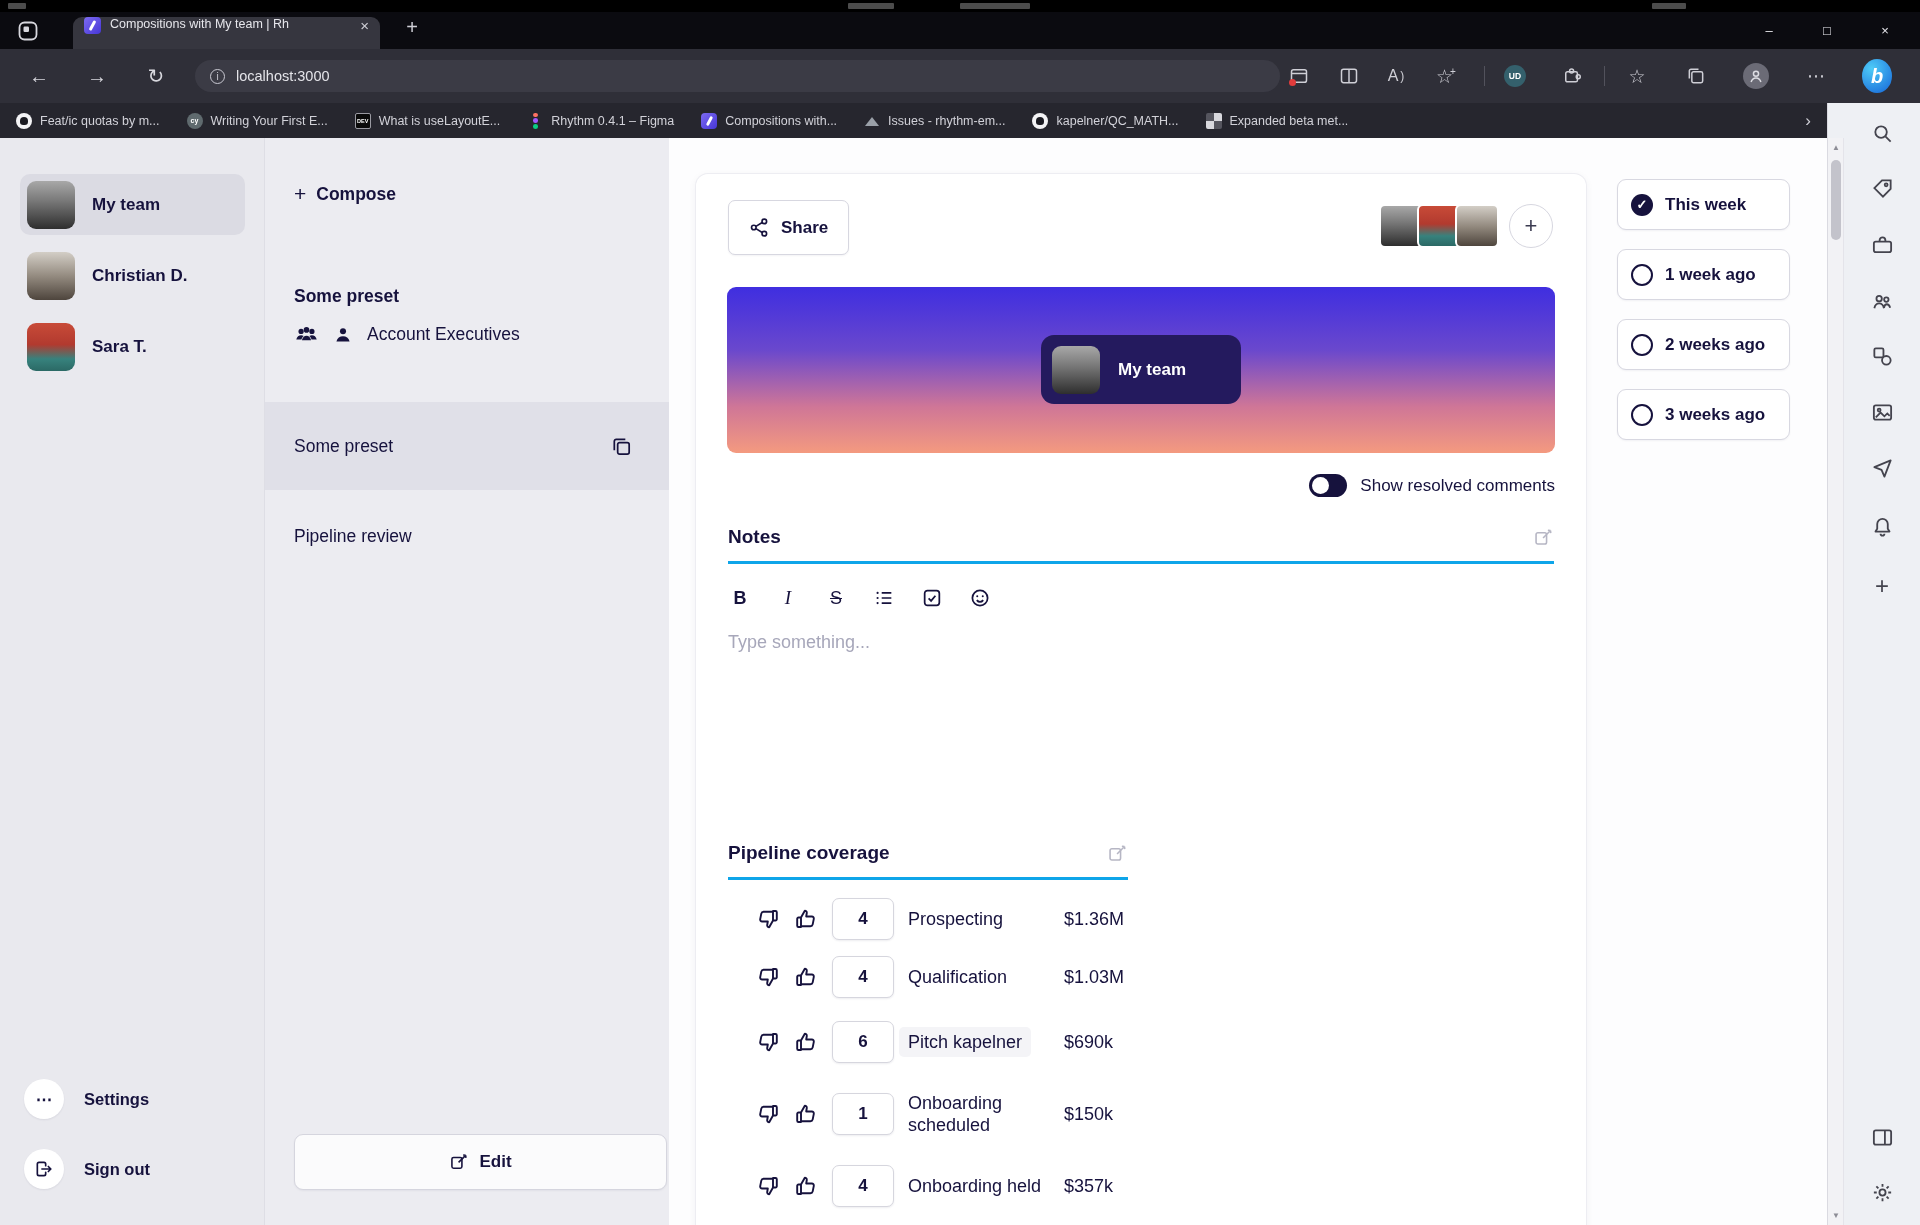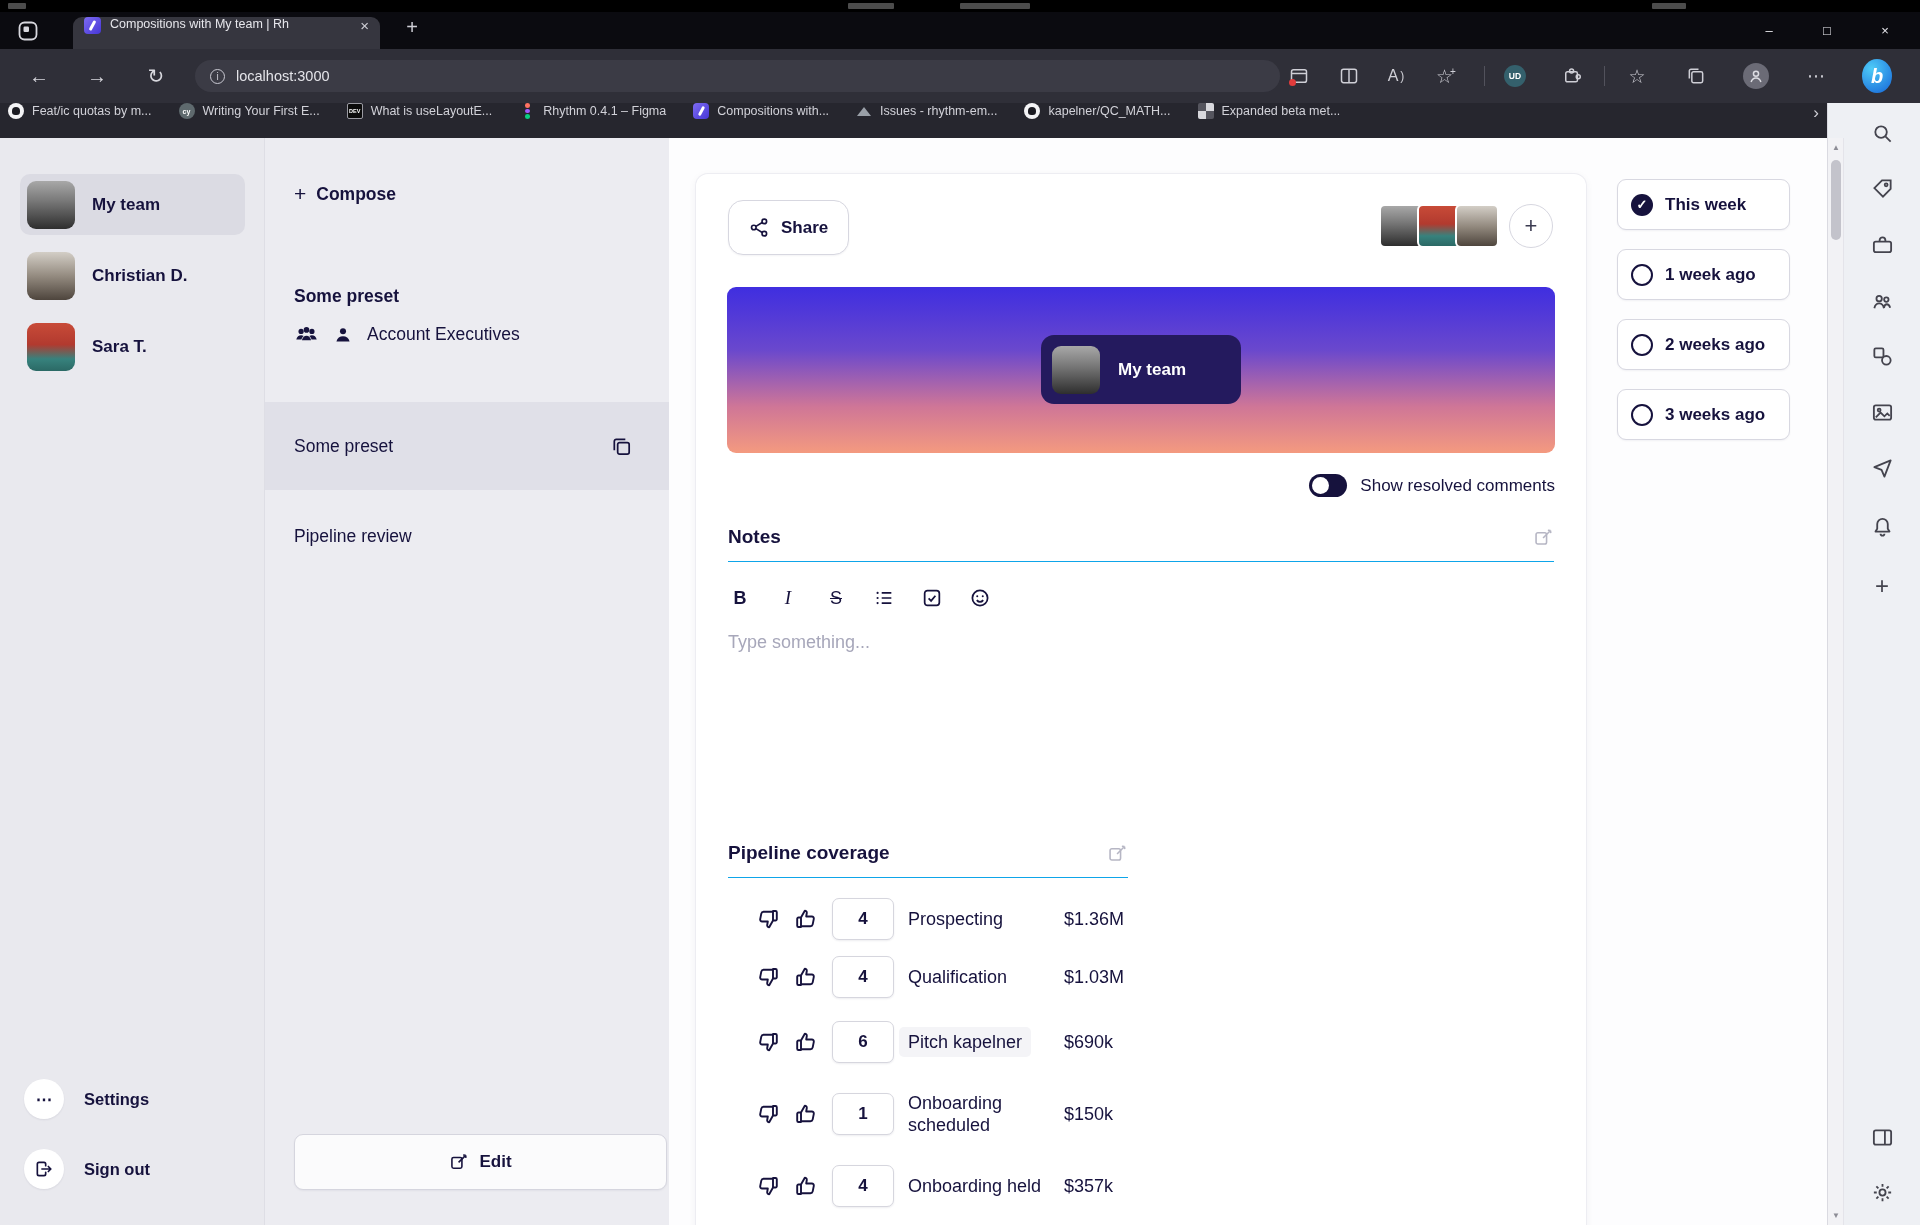--- a/index.html
+++ b/index.html
@@ -30,21 +30,21 @@
   .infoi{width:15px;height:15px;border:1.4px solid #c9c9d2;border-radius:50%;color:#c9c9d2;font-size:10px;display:flex;align-items:center;justify-content:center;flex:none}
   .urltext{color:#e4e4e9;font-size:14.5px}
   .nicon{position:absolute;top:13px;width:30px;height:28px;display:flex;align-items:center;justify-content:center;color:#cfcfd6;font-size:16px}
   .nsep{position:absolute;top:17px;width:1px;height:20px;background:#52525c}
   .udbadge{width:22px;height:22px;border-radius:50%;background:#34606c;color:#fff;font-size:8.5px;font-weight:700;display:flex;align-items:center;justify-content:center}
   .profcirc{width:26px;height:26px;border-radius:50%;background:#6b6b76;display:flex;align-items:center;justify-content:center}
   .binglogo{width:34px;height:34px;border-radius:50%;background:radial-gradient(circle at 32% 28%,#4ecbf7,#1565d8);color:#fff;font-weight:700;font-style:italic;font-size:20px;display:flex;align-items:center;justify-content:center}
   .reddot{position:absolute;width:7px;height:7px;border-radius:50%;background:#e23c3c;left:5px;bottom:4px}
 
   
-  .bookbar{position:absolute;top:103px;left:0;width:1827px;height:35px;background:#26262e;display:flex;align-items:flex-start;gap:27px;padding:0 8px}
+  .bookbar{position:absolute;top:103px;left:0;width:1827px;height:35px;background:#26262e;display:flex;align-items:center;gap:27px;padding:0 16px}
   .bm{display:flex;align-items:center;gap:8px;color:#d2d2d9;font-size:12.5px;white-space:nowrap}
   .bi{width:16px;height:16px;flex:none}
   .bi-gh{border-radius:50%;background:#f4f4f6;position:relative}
   .bi-gh::after{content:"";position:absolute;left:4px;top:4px;width:8px;height:8px;border-radius:50% 50% 40% 40%;background:#1b1b22}
   .bi-cy{border-radius:50%;background:#5f6a6e;color:#fff;font-size:7px;font-weight:700;display:flex;align-items:center;justify-content:center}
   .bi-dev{background:#0a0a0a;border:1px solid #9a9aa2;color:#fff;font-size:5.5px;font-weight:700;display:flex;align-items:center;justify-content:center;border-radius:2px}
   .bi-figma{display:flex;flex-direction:column;align-items:center;justify-content:center;gap:1px}
   .bi-figma i{width:5px;height:5px;border-radius:50%}
   .bi-app{border-radius:4px;background:linear-gradient(135deg,#7d6bf2,#4636d6);position:relative}
   .bi-app::after{content:"";position:absolute;left:6.5px;top:3px;width:3px;height:10px;background:#fff;border-radius:2px;transform:rotate(28deg)}
@@ -81,36 +81,36 @@
   .compose .plus{font-size:21px;font-weight:400}
   .gtitle{position:absolute;left:29px;top:148px;font-size:17.5px;font-weight:600}
   .gsub{position:absolute;left:29px;top:184px;display:flex;align-items:center;gap:13px;font-size:17.5px}
   .selblock{position:absolute;left:0;top:264px;width:100%;height:88px;background:#e0e0e8;display:flex;align-items:center;justify-content:space-between;padding:0 36px 0 29px;font-size:17.5px}
   .pitem{position:absolute;left:29px;top:388px;font-size:17.5px}
   .editbtn{position:absolute;left:29px;top:996px;width:373px;height:56px;background:#fbfbfc;border:1px solid #d5d5de;border-radius:9px;display:flex;align-items:center;justify-content:center;gap:10px;font-size:17px;font-weight:700;box-shadow:0 1px 2px rgba(20,20,60,.05)}
 
   .main{position:absolute;left:669px;top:0;width:1158px;height:100%}
   .card{position:absolute;left:27px;top:36px;width:890px;height:1120px;background:#fff;border-radius:12px;box-shadow:0 0 0 1px #ededf2,0 2px 8px rgba(20,20,60,.06)}
 
-  .sharebtn{position:absolute;left:32px;top:26px;height:55px;padding:0 20px;border:1px solid #d7d7e0;border-radius:15px;display:flex;align-items:center;gap:11px;font-size:17px;font-weight:600;background:#fff;box-shadow:0 1px 2px rgba(20,20,60,.05)}
+  .sharebtn{position:absolute;left:32px;top:26px;height:55px;padding:0 20px;border:1px solid #d7d7e0;border-radius:7px;display:flex;align-items:center;gap:11px;font-size:17px;font-weight:600;background:#fff;box-shadow:0 1px 2px rgba(20,20,60,.05)}
   .avgroup{position:absolute;right:33px;top:30px;display:flex;align-items:center}
   .avgroup .gav{width:44px;height:44px;border-radius:6px;border:2px solid #fff;margin-left:-6px;flex:none}
   .avplus{width:44px;height:44px;border-radius:50%;border:1px solid #d7d7e0;background:#fff;margin-left:10px;display:flex;align-items:center;justify-content:center;font-size:22px;color:#3a3a50}
 
   .banner{position:absolute;left:31px;right:31px;top:113px;height:166px;border-radius:9px;background:linear-gradient(180deg,#3f2ee0 0%,#6a48cd 38%,#cf7697 72%,#f49a7f 100%)}
   .teampill{position:absolute;left:50%;top:48px;transform:translateX(-50%);width:200px;height:69px;background:#241a5e;border-radius:13px;display:flex;align-items:center;gap:18px;padding:0 11px}
   .teampill .avatar{width:48px;height:48px;border-radius:9px}
   .teampill span{color:#fff;font-size:17px;font-weight:600}
 
   .togglerow{position:absolute;right:31px;top:300px;display:flex;align-items:center;gap:13px}
   .tgl{width:38px;height:23px;border-radius:12px;background:#16123d;position:relative;flex:none}
   .tgl::after{content:"";position:absolute;left:3px;top:3px;width:17px;height:17px;border-radius:50%;background:#fff}
   .togglerow span{font-size:17px;font-weight:500}
 
-  .sechdr{position:absolute;left:32px;display:flex;align-items:flex-end;justify-content:space-between;border-bottom:1px solid #0ea5e9;padding-bottom:13px}
+  .sechdr{position:absolute;left:32px;display:flex;align-items:flex-end;justify-content:space-between;border-bottom:3px solid #0ea5e9;padding-bottom:13px}
   .sechdr h2{font-size:19px;font-weight:700}
   .notehdr{top:352px;right:32px}
   .pipehdr{top:668px;width:400px}
 
   .fmtbar{position:absolute;left:32px;top:412px;display:flex;align-items:center;gap:24px;color:#16123d}
   .fmt{width:24px;height:24px;display:flex;align-items:center;justify-content:center;font-size:18px}
   .fmt.b{font-weight:700}
   .fmt.i{font-style:italic;font-family:"Liberation Serif",serif;font-size:19px}
   .fmt.s{text-decoration:line-through}
   .placeholder{position:absolute;left:32px;top:458px;font-size:18px;color:#a7a7ba}

